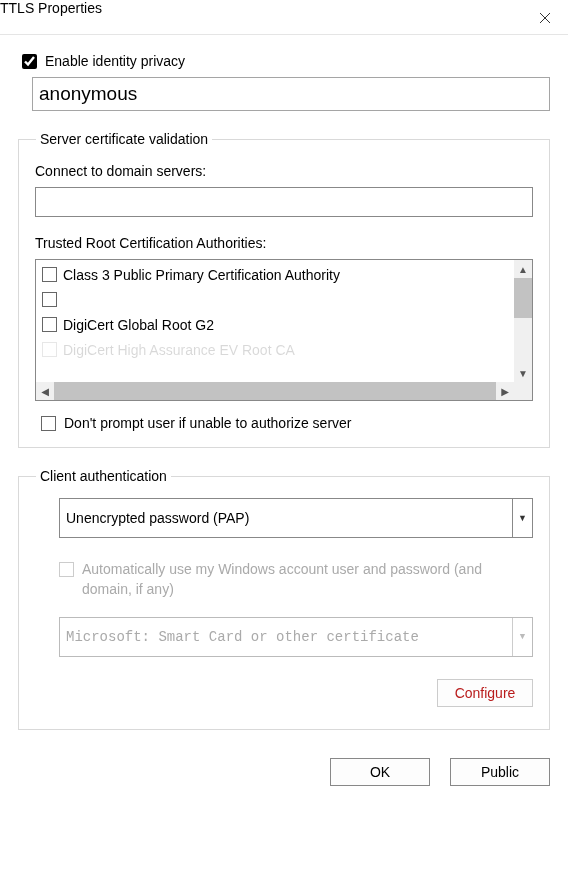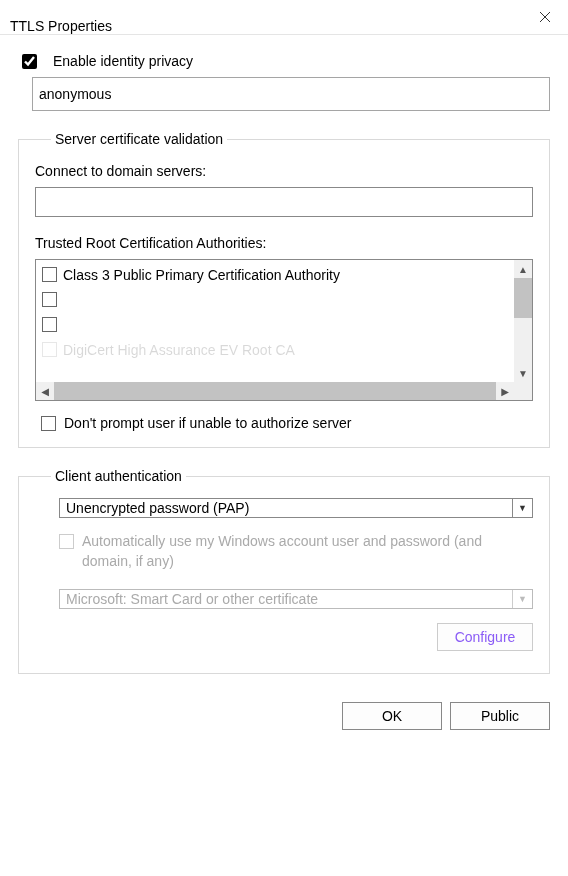--- a/index.html
+++ b/index.html
@@ -12,23 +12,22 @@
       font-size: 14px;
       background: #ffffff;
       width: 568px;
       height: 876px;
       overflow: hidden;
       color: #000;
     }
     .titlebar {
       height: 35px;
       display: flex;
-      align-items: flex-end;
+      align-items: flex-start;
       justify-content: space-between;
-      padding-left: 10px;
       border-bottom: 1px solid #e5e5e5;
     }
     .close-btn {
       width: 46px;
       height: 35px;
       display: flex;
       align-items: center;
       justify-content: center;
       cursor: pointer;
     }
@@ -38,51 +37,50 @@
       stroke: #333;
     }
     .content {
       padding: 18px 18px 14px 18px;
     }
     .checkbox-row {
       display: flex;
       align-items: center;
       margin-bottom: 8px;
       margin-left: 4px;
-      gap: 8px;
     }
     .checkbox-row input[type="checkbox"] {
       width: 15px;
       height: 15px;
       margin-right: 8px;
       accent-color: #000;
     }
     .checkbox-row label {
       cursor: default;
     }
     .text-input {
       width: 100%;
       height: 28px;
       border: 1px solid #a5a5a5;
       padding: 16px 6px;
       font-family: inherit;
-      font-size: 14px;
+      font-size: 19px;
       margin-left: 14px;
       width: calc(100% - 14px);
     }
     fieldset {
       border: 1px solid #d9d9d9;
       margin-top: 20px;
       padding: 14px 16px 16px 16px;
       position: relative;
     }
     legend {
       font-size: 14px;
       padding: 0 4px;
-      margin-left: 16px;
+      margin-left: 1px;
     }
     .field-label {
       margin-bottom: 8px;
       margin-top: 2px;
     }
     .server-input {
       width: 100%;
       height: 30px;
       border: 1px solid #888;
       padding: 3px 6px;
@@ -212,31 +210,32 @@
       margin-right: 10px;
       accent-color: #000;
     }
     .indent-block {
       margin-left: 24px;
       margin-bottom: 18px;
     }
     .select-wrapper {
       position: relative;
       width: 100%;
-      height: 20px;
+      height: 40px;
       border: 1px solid #888;
       background: #fff;
       display: flex;
       align-items: center;
       padding-left: 6px;
-      margin-bottom: 14px;
+      margin-bottom: 22px;
     }
     .select-wrapper.disabled {
       border-color: #bbb;
       color: #aaa;
+      font-family: Liberation Mono, monospace;
     }
     .select-arrow {
       position: absolute;
       right: 0;
       top: 0;
       bottom: 0;
       width: 20px;
       display: flex;
       align-items: center;
       justify-content: center;
@@ -270,28 +269,28 @@
     .btn {
       min-width: 96px;
       height: 28px;
       border: 1px solid #888;
       background: #fdfdfd;
       font-family: inherit;
       font-size: 14px;
       cursor: pointer;
     }
     .btn.disabled {
-      color: #8b5cf6;
+      color: #b91c1c;
       border-color: #ccc;
       cursor: default;
     }
     .footer {
       display: flex;
       justify-content: flex-end;
-      gap: 8px;
+      gap: 20px;
       padding: 14px 18px 14px 18px;
     }
     .footer .btn {
       min-width: 100px;
     }
   </style>
 </head>
 <body>
 
 <div class="titlebar">
@@ -321,20 +320,21 @@
       <div class="ca-list-body">
         <div class="ca-item">
           <span class="ca-check"></span>
           <span class="ca-text">Class 3 Public Primary Certification Authority</span>
         </div>
         <div class="ca-item">
           <span class="ca-check"></span>
         </div>
         <div class="ca-item">
           <span class="ca-check"></span>
+          <span class="ca-text">DigiCert Global Root G2</span>
         </div>
         <div class="ca-item" style="opacity:0.15;">
           <span class="ca-check"></span>
           <span class="ca-text">DigiCert High Assurance EV Root CA</span>
         </div>
       </div>
       <div class="vscroll">
         <div class="vscroll-arrow up">▲</div>
         <div class="vscroll-thumb"></div>
         <div class="vscroll-arrow down">▼</div>

